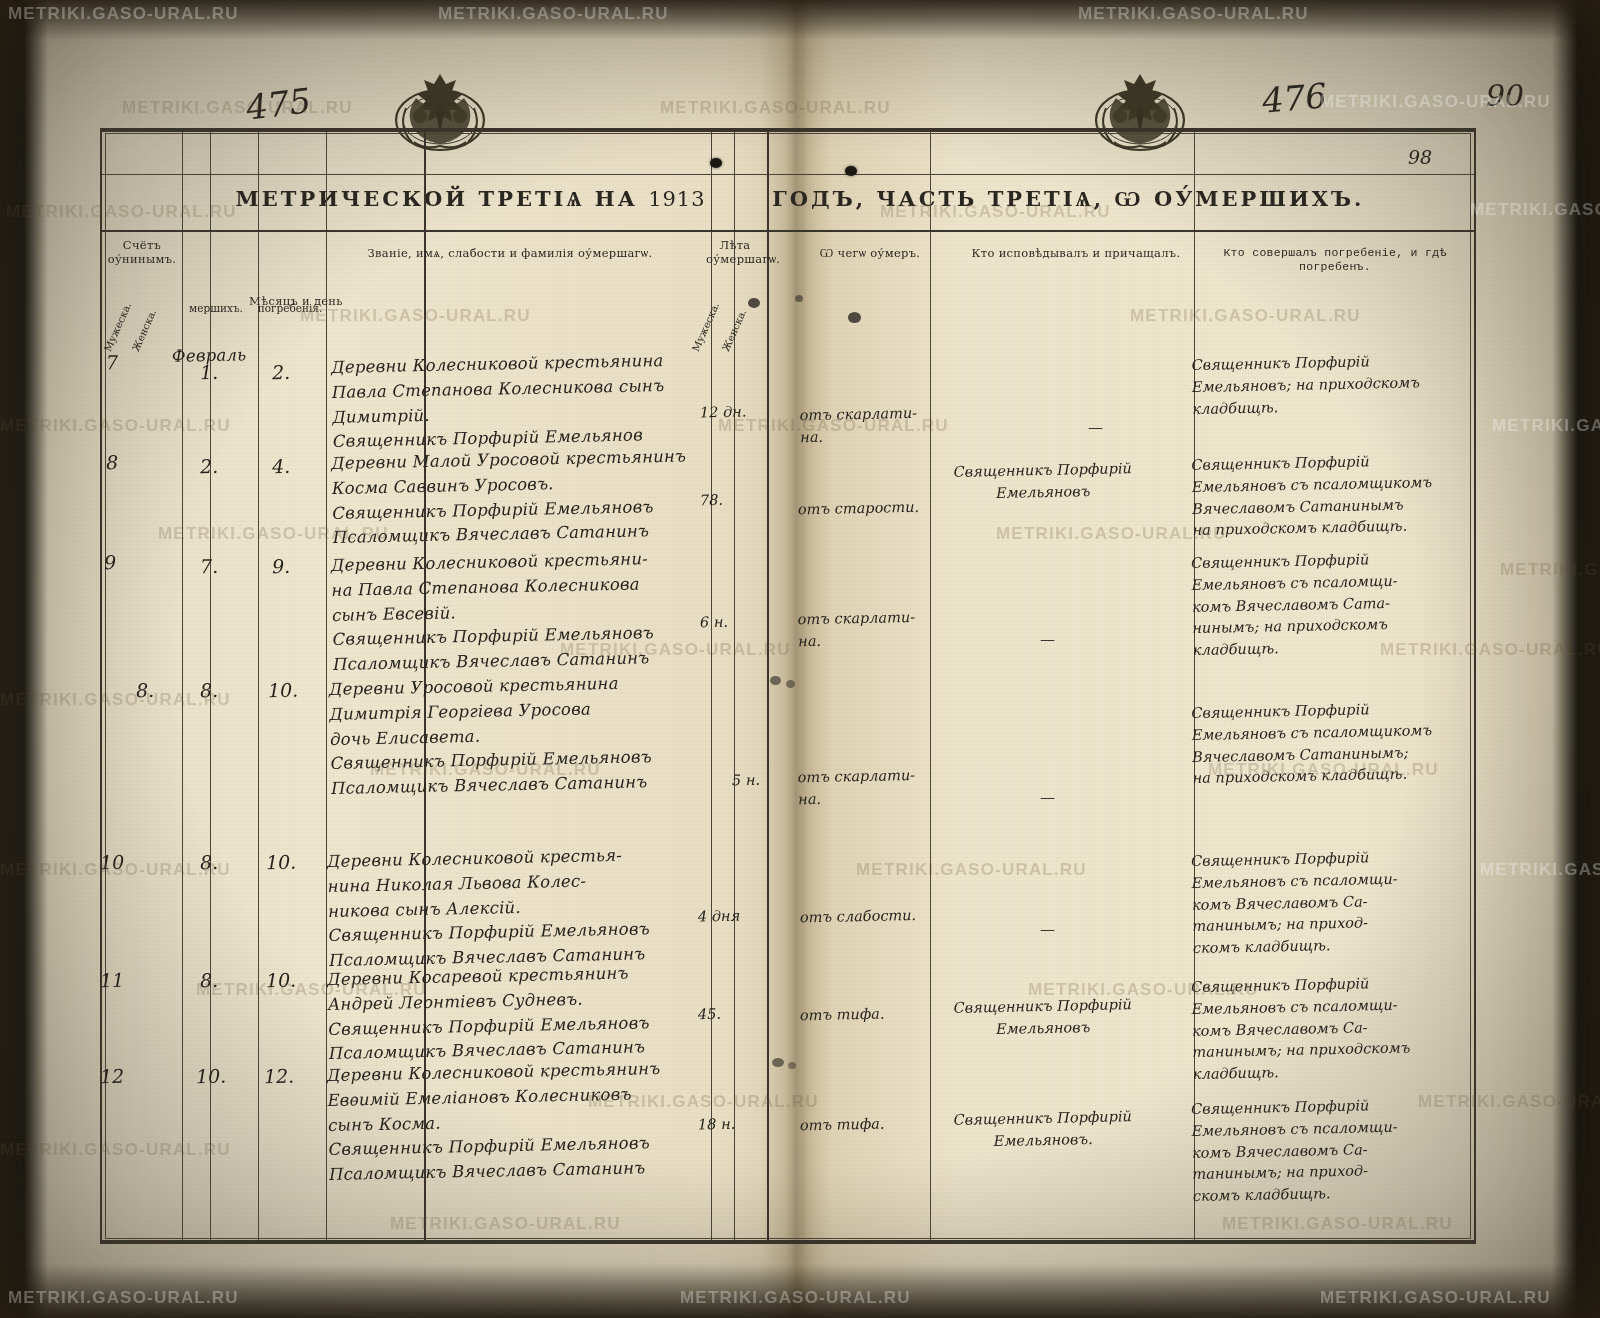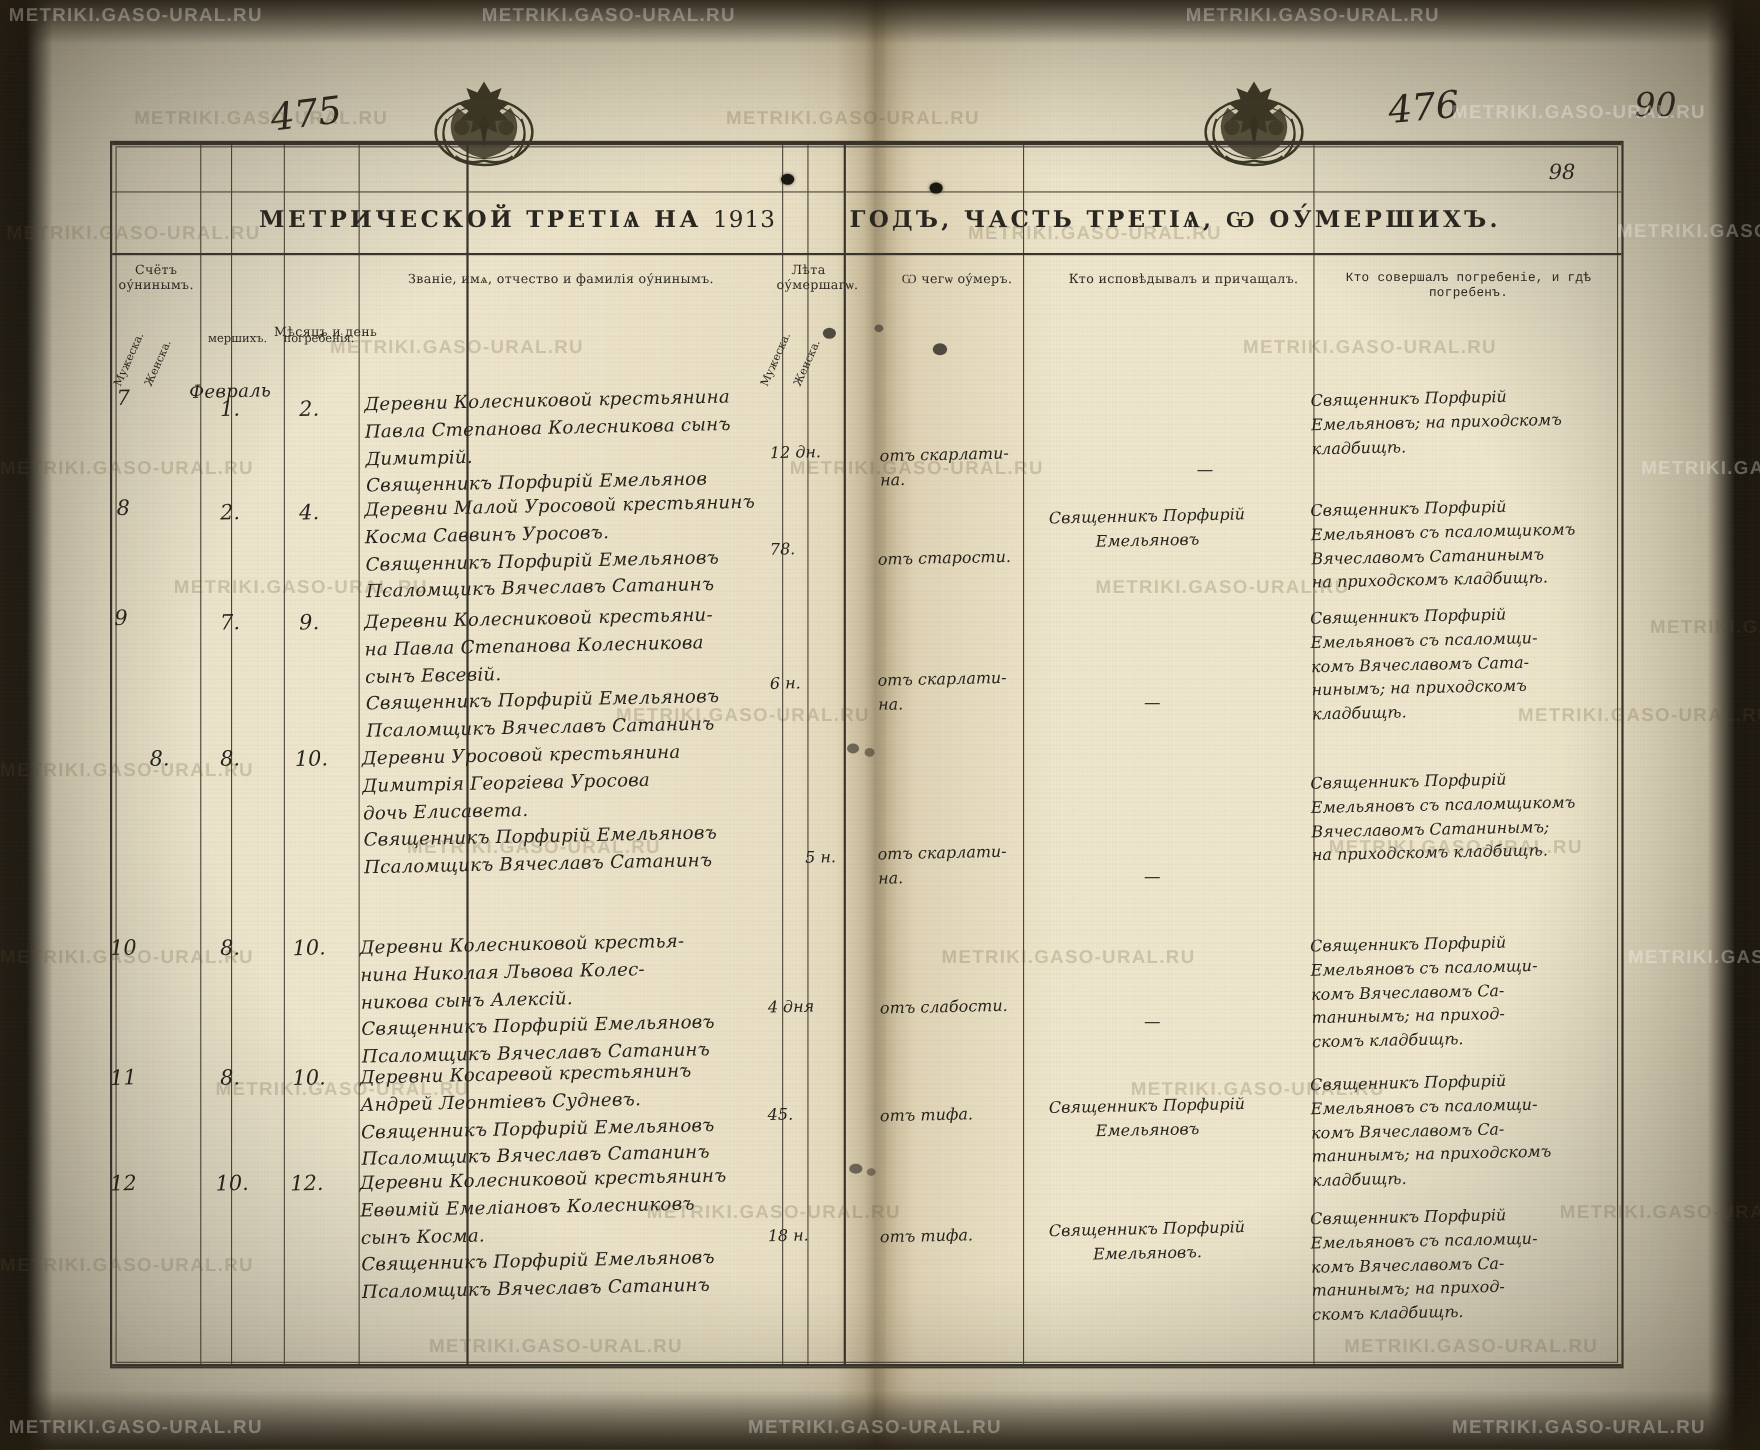--- a/index.html
+++ b/index.html
@@ -197,21 +197,21 @@
     <div class="hr" style="top:44px"></div>
     <div class="hr thick" style="top:100px"></div>
     <div class="hr thick" style="bottom:0"></div>
   </div>
 
   <div class="colhead" style="left:104px;top:238px;width:76px;">
     <span style="white-space:pre-line">Счётъ
 оу́нинымъ.</span>
   </div>
   <div class="colhead" style="left:190px;top:246px;width:212px;margin-top:48px;">Мѣсяцъ и день</div>
-  <div class="colhead" style="left:330px;top:246px;width:360px;">Званіе, имѧ, отчество и фамилія оу́нинымъ.</div>
+  <div class="colhead" style="left:330px;top:246px;width:360px;">Званіе, имѧ, слабости и фамилія оу́мершагѡ.</div>
   <div class="colhead" style="left:706px;top:238px;width:58px;white-space:pre-line">Лѣта
 оу́мершагѡ.</div>
   <div class="colhead" style="left:780px;top:246px;width:180px;">Ѡ чегѡ оу́меръ.</div>
   <div class="colhead" style="left:930px;top:246px;width:292px;">Кто исповѣдывалъ и причащалъ.</div>
   <div class="colhead" style="left:1192px;top:246px;width:286px;font-family:Liberation Mono, monospace;">Кто совершалъ погребеніе, и гдѣ погребенъ.</div>
 
   <div class="vertnum" style="left:112px;top:342px">Мужеска.</div>
   <div class="vertnum" style="left:140px;top:342px">Женска.</div>
   <div class="subhead" style="left:178px;top:302px;width:76px">мершихъ.</div>
   <div class="subhead" style="left:246px;top:302px;width:88px">погребенія.</div>

